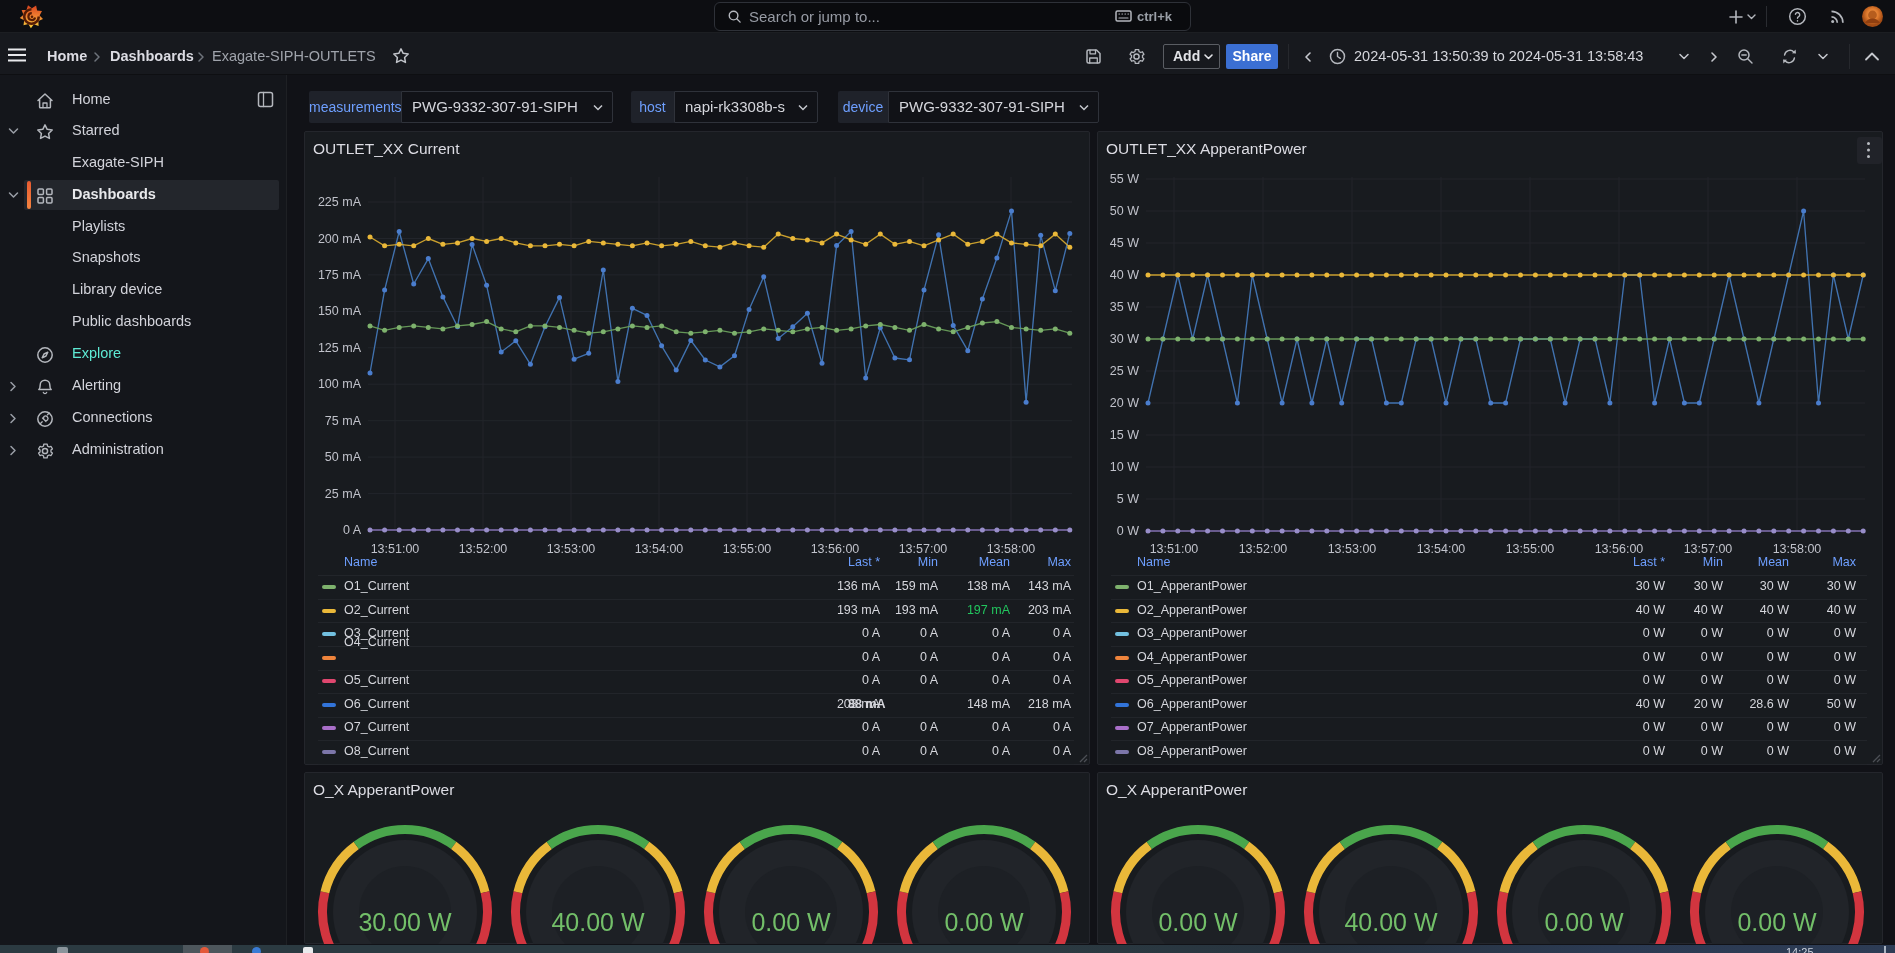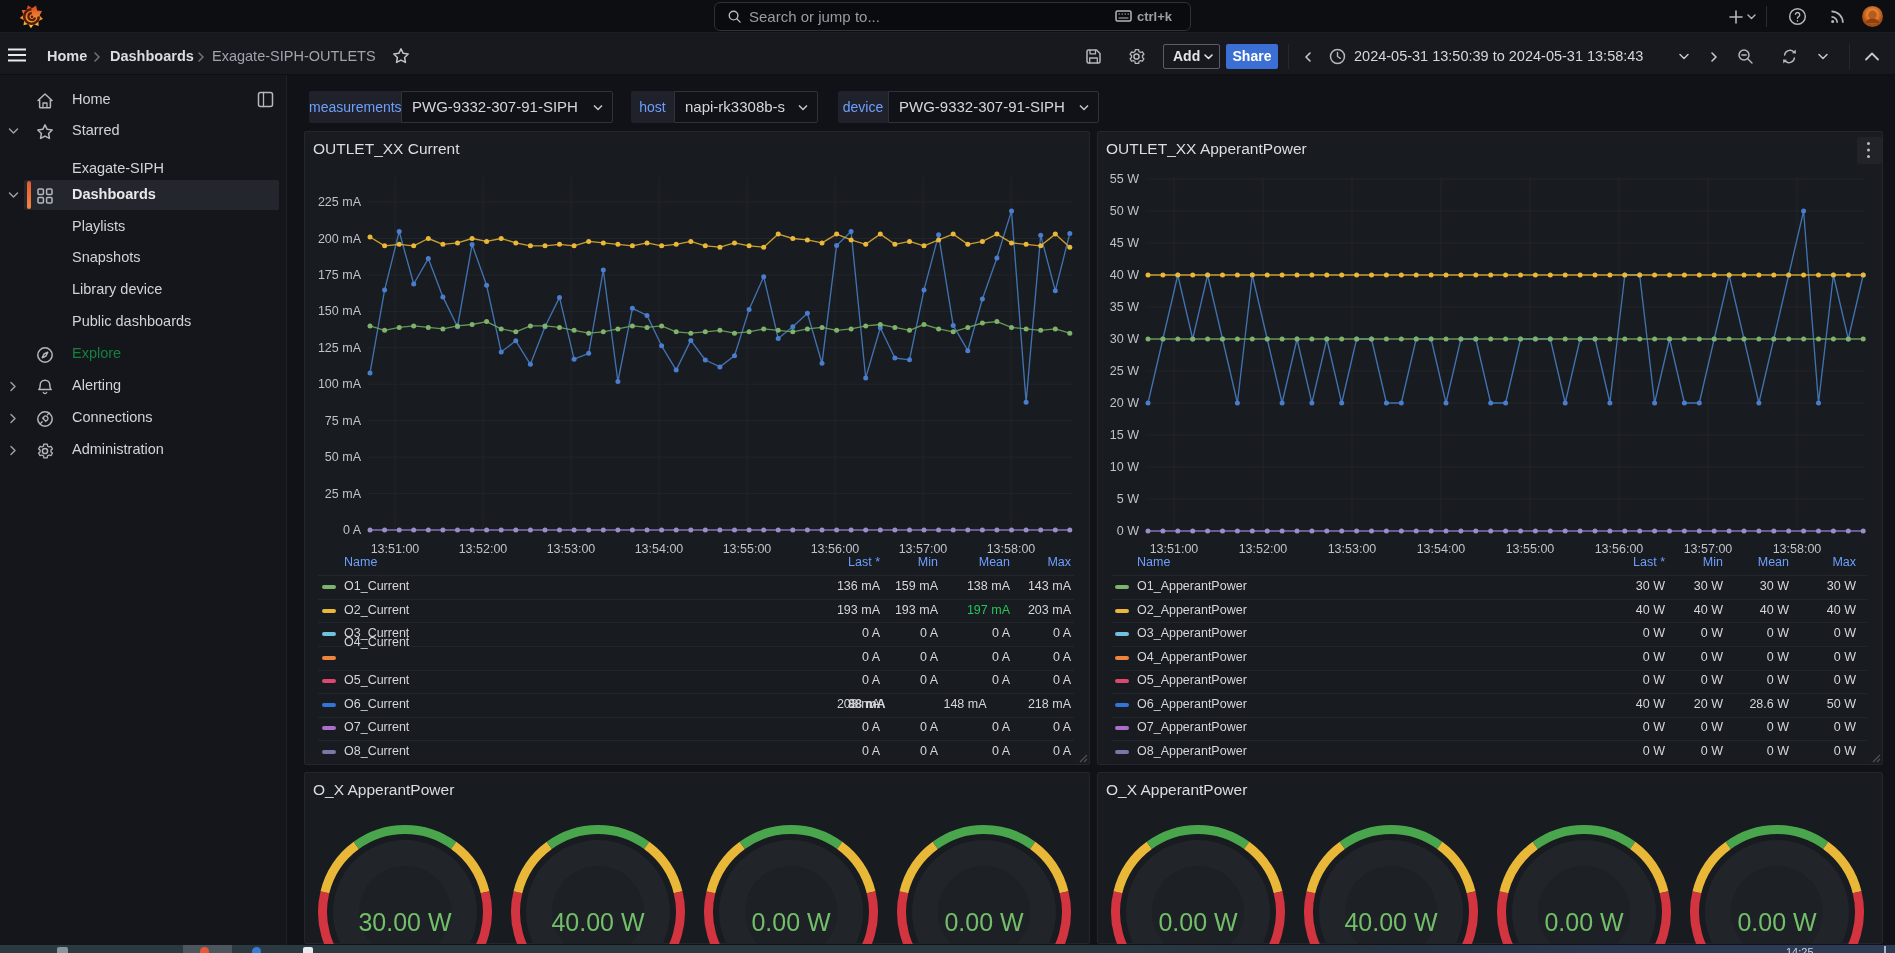--- a/index.html
+++ b/index.html
@@ -128,42 +128,42 @@
     <rect x="1.5" y="1.5" width="14" height="14" rx="2"></rect>
     <path d="M6.5 1.5 v14" stroke-width="1.3"></path>
   </svg>
 <svg class="abs ico" style="left:7px;top:126px" width="13" height="11" viewBox="0 0 13 11">
     <path d="M2.5 3 l4 4 4-4" stroke="#9a9fa7" stroke-width="1.5"></path>
   </svg>
 <svg class="abs ico" style="left:36px;top:123px" width="18" height="18" viewBox="0 0 18 18">
     <path d="M9 1.8 l2.2 4.5 5 .7 -3.6 3.5 .85 4.9 L9 13.1 4.55 15.4 5.4 10.5 1.8 7 l5 -.7 Z"></path>
   </svg>
 <div class="abs" style="left:72px;top:122px;font-size:14.5px;font-weight:500;color:#d2d3da">Starred</div>
-<div class="abs" style="left:72px;top:160px;font-size:14.5px;font-weight:500;color:#d2d3da">Exagate-SIPH</div>
+<div class="abs" style="left:72px;top:154px;font-size:14.5px;font-weight:500;color:#d2d3da">Exagate-SIPH</div>
 <div class="abs" style="left:24px;top:180px;width:255px;height:30px;background:#23262c;border-radius:2px"></div>
 <div class="abs" style="left:27px;top:181px;width:4px;height:28px;border-radius:2px;background:linear-gradient(#e85a30,#f58440)"></div>
 <svg class="abs ico" style="left:7px;top:190px" width="13" height="11" viewBox="0 0 13 11">
     <path d="M2.5 3 l4 4 4-4" stroke="#9a9fa7" stroke-width="1.5"></path>
   </svg>
 <svg class="abs ico" style="left:36px;top:187px" width="18" height="18" viewBox="0 0 18 18">
     <rect x="2" y="2" width="5.4" height="5.4" rx="1"></rect>
     <rect x="10.6" y="2" width="5.4" height="5.4" rx="1"></rect>
     <rect x="2" y="10.6" width="5.4" height="5.4" rx="1"></rect>
     <rect x="10.6" y="10.6" width="5.4" height="5.4" rx="1"></rect>
   </svg>
 <div class="abs" style="left:72px;top:186px;font-size:14.5px;font-weight:bold;color:#e8e9ec">Dashboards</div>
 <div class="abs" style="left:72px;top:218px;font-size:14.5px;font-weight:500;color:#d2d3da">Playlists</div>
 <div class="abs" style="left:72px;top:249px;font-size:14.5px;font-weight:500;color:#d2d3da">Snapshots</div>
 <div class="abs" style="left:72px;top:281px;font-size:14.5px;font-weight:500;color:#d2d3da">Library device</div>
 <div class="abs" style="left:72px;top:313px;font-size:14.5px;font-weight:500;color:#d2d3da">Public dashboards</div>
 <svg class="abs ico" style="left:36px;top:346px" width="18" height="18" viewBox="0 0 18 18">
     <circle cx="9" cy="9" r="7.2"></circle>
     <path d="M11.8 6.2 L10 10 6.2 11.8 8 8 Z"></path>
   </svg>
-<div class="abs" style="left:72px;top:345px;font-size:14.5px;font-weight:500;color:#15803d">Explore</div>
+<div class="abs" style="left:72px;top:345px;font-size:14.5px;font-weight:500;color:#5eead4">Explore</div>
 <svg class="abs ico" style="left:8px;top:380px" width="11" height="13" viewBox="0 0 11 13">
     <path d="M3 2.5 l4 4 -4 4" stroke="#9a9fa7" stroke-width="1.5"></path>
   </svg>
 <svg class="abs ico" style="left:36px;top:378px" width="18" height="18" viewBox="0 0 18 18">
     <path d="M9 2.2 a4.8 4.8 0 0 1 4.8 4.8 c0 3.4 1.4 4.6 1.4 4.6 H2.8 c0 0 1.4 -1.2 1.4 -4.6 A4.8 4.8 0 0 1 9 2.2 Z"></path>
     <path d="M7.3 14.4 a1.8 1.8 0 0 0 3.4 0" stroke-width="1.3"></path>
   </svg>
 <div class="abs" style="left:72px;top:377px;font-size:14.5px;font-weight:500;color:#d2d3da">Alerting</div>
 <svg class="abs ico" style="left:8px;top:412px" width="11" height="13" viewBox="0 0 11 13">
     <path d="M3 2.5 l4 4 -4 4" stroke="#9a9fa7" stroke-width="1.5"></path>
@@ -752,21 +752,21 @@
 <div class="abs" style="left:322px;top:679.3px;width:14px;height:4px;border-radius:2px;background:#E0476F"></div>
 <div class="abs" style="left:344px;top:673.3px;font-size:12.5px;font-weight:500;color:#d5d6dc">O5_Current</div>
 <div class="abs" style="left:790px;top:673.3px;width:90px;text-align:right;font-size:12.5px;font-weight:500;color:#d5d6dc">0 A</div>
 <div class="abs" style="left:848px;top:673.3px;width:90px;text-align:right;font-size:12.5px;font-weight:500;color:#d5d6dc">0 A</div>
 <div class="abs" style="left:920px;top:673.3px;width:90px;text-align:right;font-size:12.5px;font-weight:500;color:#d5d6dc">0 A</div>
 <div class="abs" style="left:981px;top:673.3px;width:90px;text-align:right;font-size:12.5px;font-weight:500;color:#d5d6dc">0 A</div>
 <div class="abs" style="left:322px;top:702.9px;width:14px;height:4px;border-radius:2px;background:#3274D9"></div>
 <div class="abs" style="left:344px;top:696.9px;font-size:12.5px;font-weight:500;color:#d5d6dc">O6_Current</div>
 <div class="abs" style="left:790px;top:696.9px;width:90px;text-align:right;font-size:12.5px;font-weight:500;color:#d5d6dc">203 mA</div>
 <div class="abs" style="left:848px;top:696.9px;width:90px;font-size:12.5px;font-weight:700;color:#d5d6dc">88 mA</div>
-<div class="abs" style="left:920px;top:696.9px;width:90px;text-align:center;font-size:12.5px;font-weight:500;color:#d5d6dc">148 mA</div>
+<div class="abs" style="left:920px;top:696.9px;width:90px;text-align:right;font-size:12.5px;font-weight:500;color:#d5d6dc">148 mA</div>
 <div class="abs" style="left:981px;top:696.9px;width:90px;text-align:right;font-size:12.5px;font-weight:500;color:#d5d6dc">218 mA</div>
 <div class="abs" style="left:322px;top:726.4px;width:14px;height:4px;border-radius:2px;background:#A96FC9"></div>
 <div class="abs" style="left:344px;top:720.4px;font-size:12.5px;font-weight:500;color:#d5d6dc">O7_Current</div>
 <div class="abs" style="left:790px;top:720.4px;width:90px;text-align:right;font-size:12.5px;font-weight:500;color:#d5d6dc">0 A</div>
 <div class="abs" style="left:848px;top:720.4px;width:90px;text-align:right;font-size:12.5px;font-weight:500;color:#d5d6dc">0 A</div>
 <div class="abs" style="left:920px;top:720.4px;width:90px;text-align:right;font-size:12.5px;font-weight:500;color:#d5d6dc">0 A</div>
 <div class="abs" style="left:981px;top:720.4px;width:90px;text-align:right;font-size:12.5px;font-weight:500;color:#d5d6dc">0 A</div>
 <div class="abs" style="left:322px;top:750.0px;width:14px;height:4px;border-radius:2px;background:#7C76A9"></div>
 <div class="abs" style="left:344px;top:744.0px;font-size:12.5px;font-weight:500;color:#d5d6dc">O8_Current</div>
 <div class="abs" style="left:790px;top:744.0px;width:90px;text-align:right;font-size:12.5px;font-weight:500;color:#d5d6dc">0 A</div>

